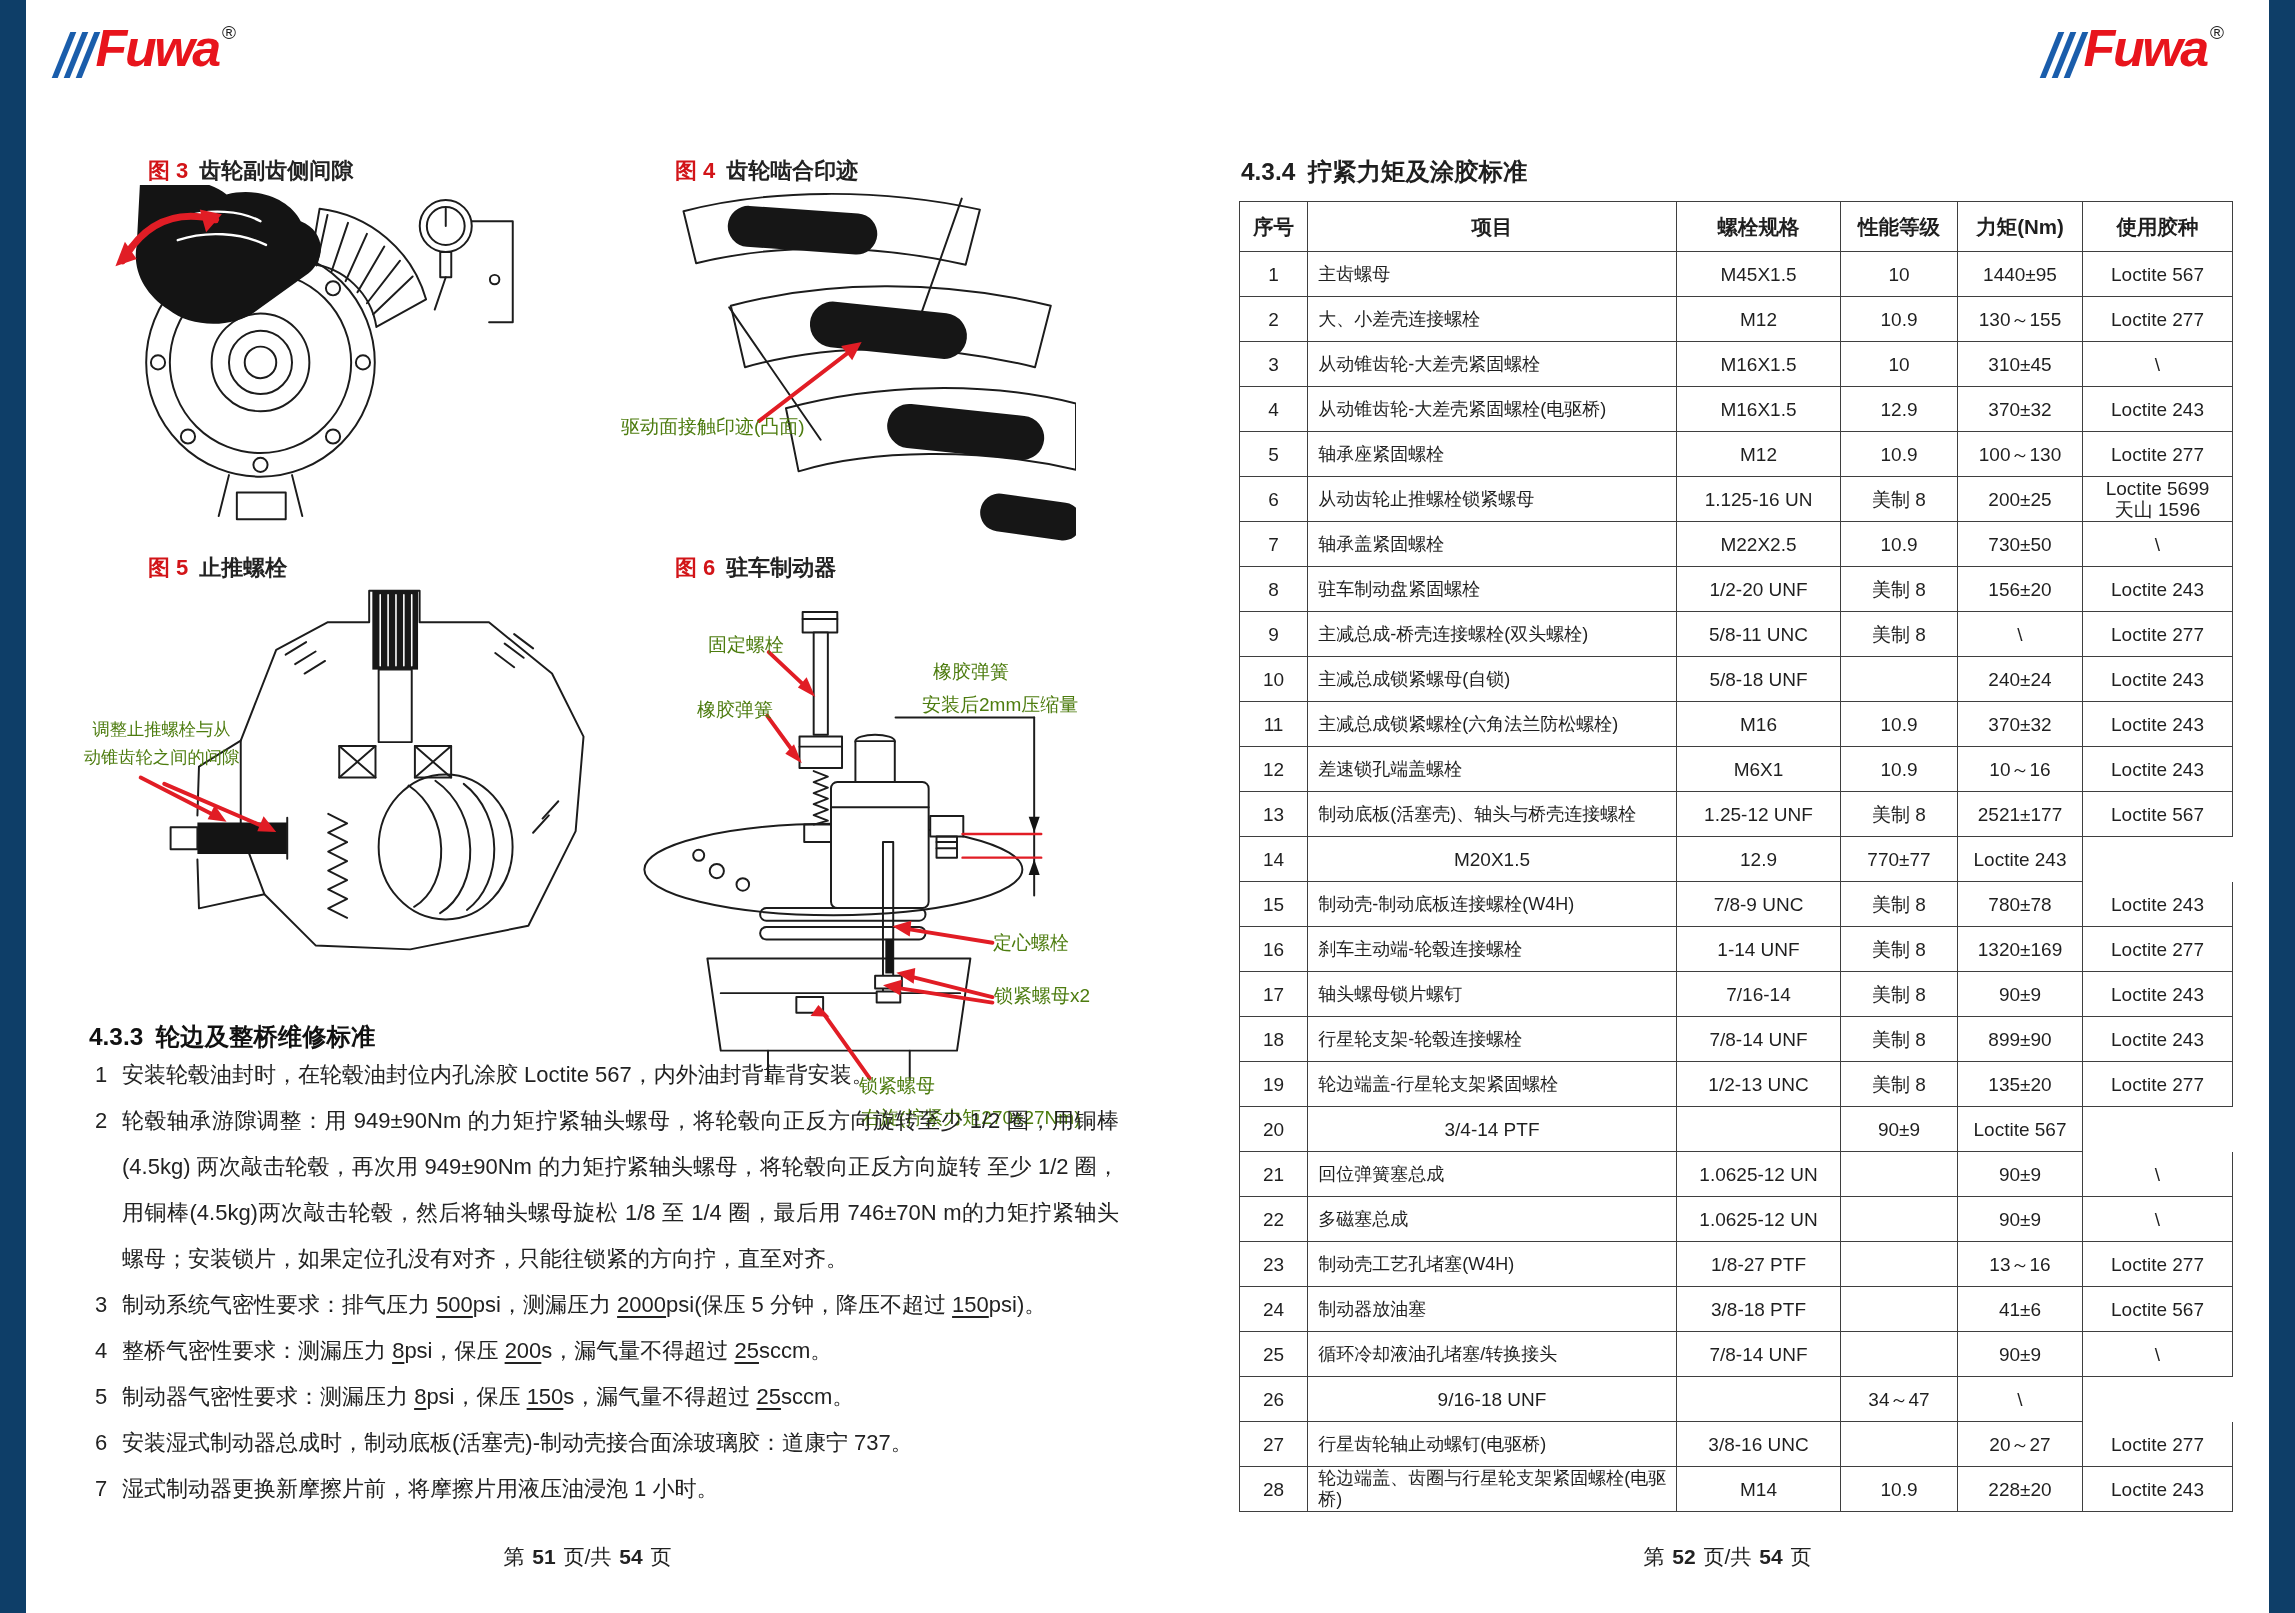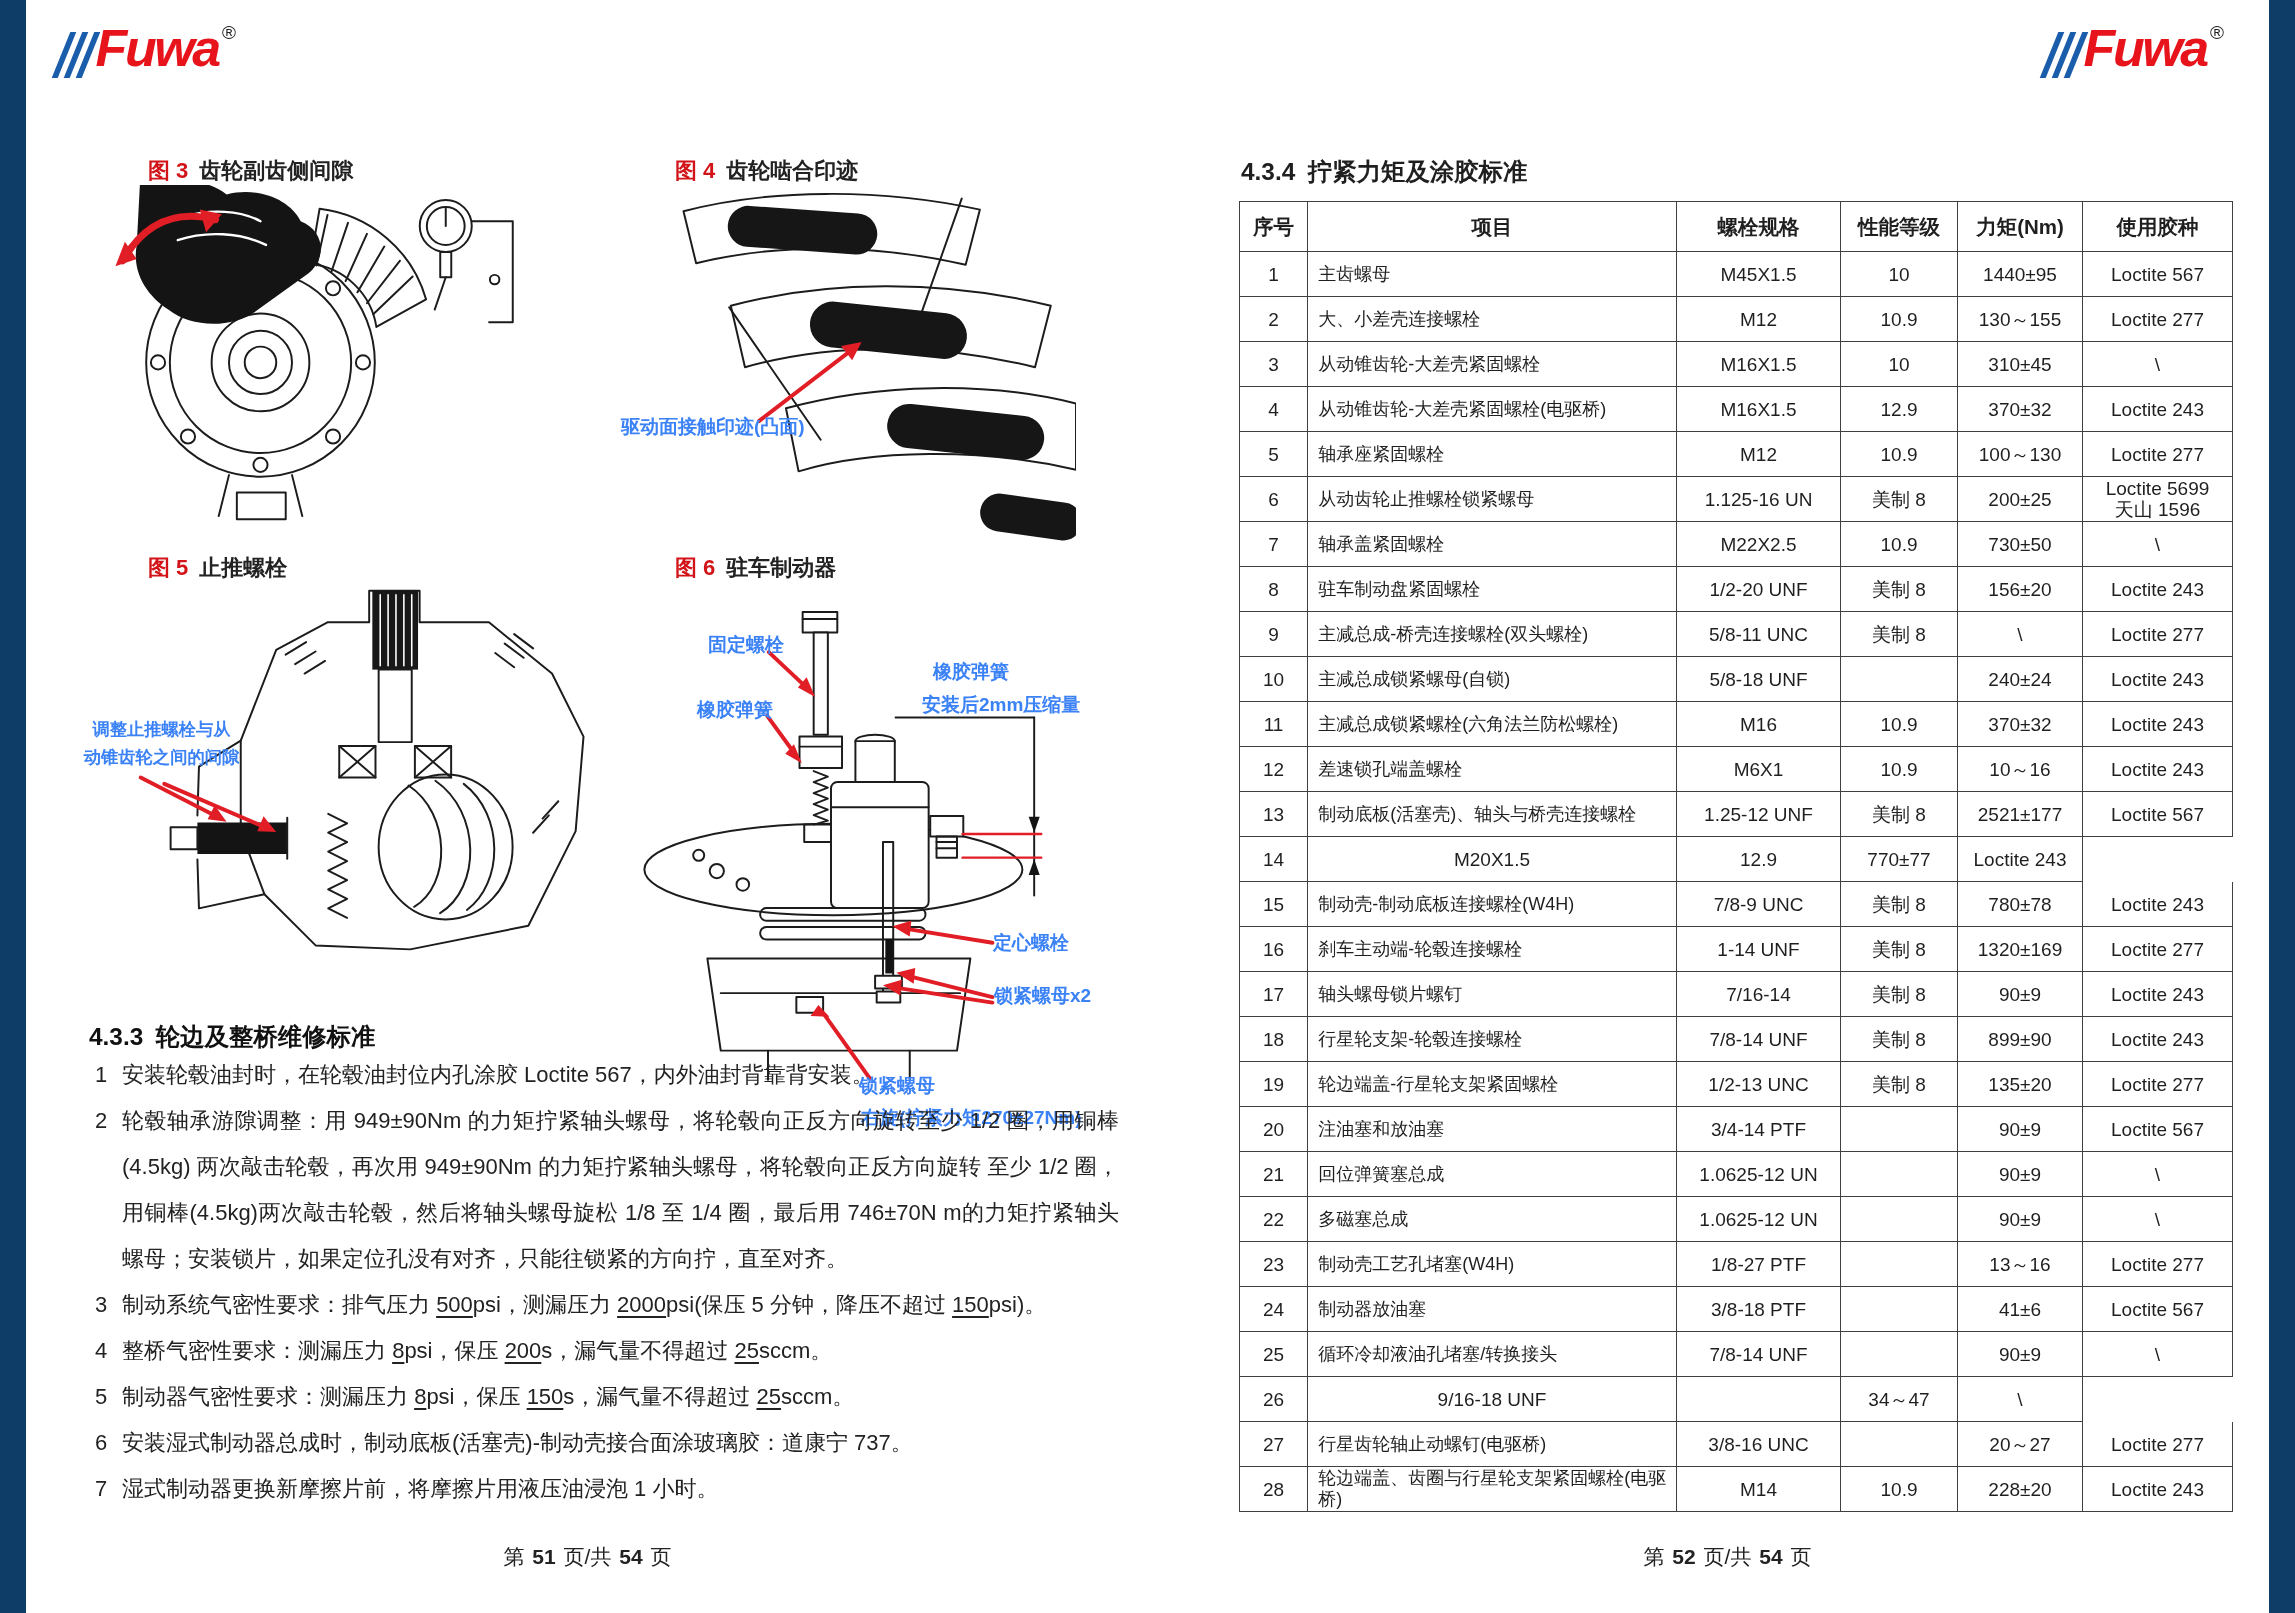--- a/index.html
+++ b/index.html
@@ -16,21 +16,21 @@
   .logo{position:absolute;display:flex;align-items:flex-start;}
   .logo-slashes{display:flex;gap:5.5px;margin-top:11px;margin-right:4.7px;}
   .logo-slashes i{display:block;width:6.3px;height:46px;background:#1a5dab;transform:skewX(-22deg);}
   .logo-text{font-size:52px;line-height:55px;font-weight:900;font-style:italic;color:#e8141c;letter-spacing:-2.4px;}
   .logo-reg{font-size:19px;color:#1f1f1f;margin-left:3.2px;margin-top:1.6px;font-style:normal;}
 
   .fig-caption{position:absolute;font-size:22px;font-weight:700;white-space:nowrap;}
   .fig-tag{color:#d21418;margin-right:11px;}
   .fig-name{color:#222222;}
 
-  .lbl{position:absolute;font-size:19px;font-weight:700;color:#3b82f6;white-space:nowrap;}
+  .lbl{position:absolute;font-size:19px;font-weight:400;color:#4d7c0f;white-space:nowrap;}
   .lbl.center{text-align:center;white-space:normal;}
 
   .section-head{position:absolute;font-size:24.4px;font-weight:700;color:#111;white-space:nowrap;}
   .section-head .sec-num{margin-right:12.6px;}
 
   .notes{position:absolute;left:95px;top:1052px;width:1024px;font-size:22px;line-height:46px;color:#222;}
   .note{display:flex;align-items:flex-start;}
   .note-num{width:27px;flex:0 0 27px;text-align:left;}
   .note-body{flex:1;text-align:justify;}
   .note-body .u{text-decoration:underline;text-underline-offset:3.9px;}
@@ -473,21 +473,20 @@
     <div class="trow">
       <div class="tcell c0">19</div>
       <div class="tcell c1 item-cell">轮边端盖-行星轮支架紧固螺栓</div>
       <div class="tcell c2">1/2-13 UNC</div>
       <div class="tcell c3">美制 8</div>
       <div class="tcell c4">135±20</div>
       <div class="tcell c5">Loctite 277</div>
     </div>
     <div class="trow">
       <div class="tcell c0">20</div>
-      <div class="tcell c1 item-cell">注油塞和放油塞</div>
       <div class="tcell c2">3/4-14 PTF</div>
       <div class="tcell c3"></div>
       <div class="tcell c4">90±9</div>
       <div class="tcell c5">Loctite 567</div>
     </div>
     <div class="trow">
       <div class="tcell c0">21</div>
       <div class="tcell c1 item-cell">回位弹簧塞总成</div>
       <div class="tcell c2">1.0625-12 UN</div>
       <div class="tcell c3"></div>

